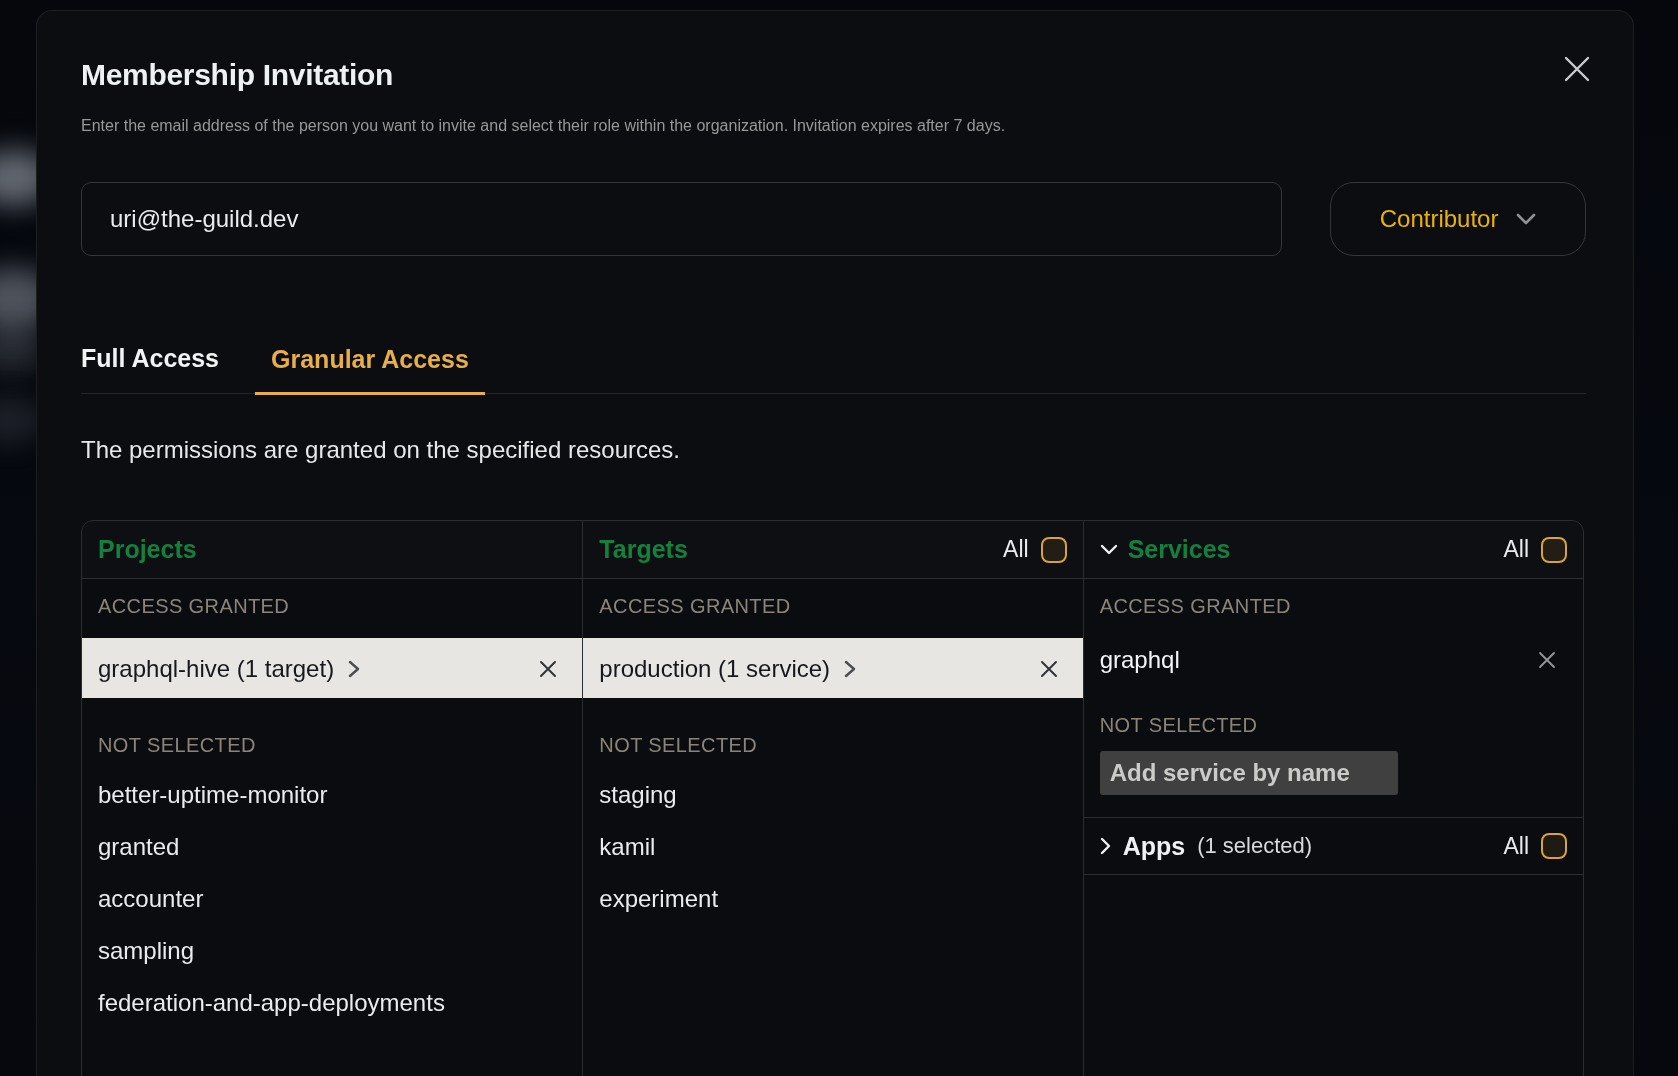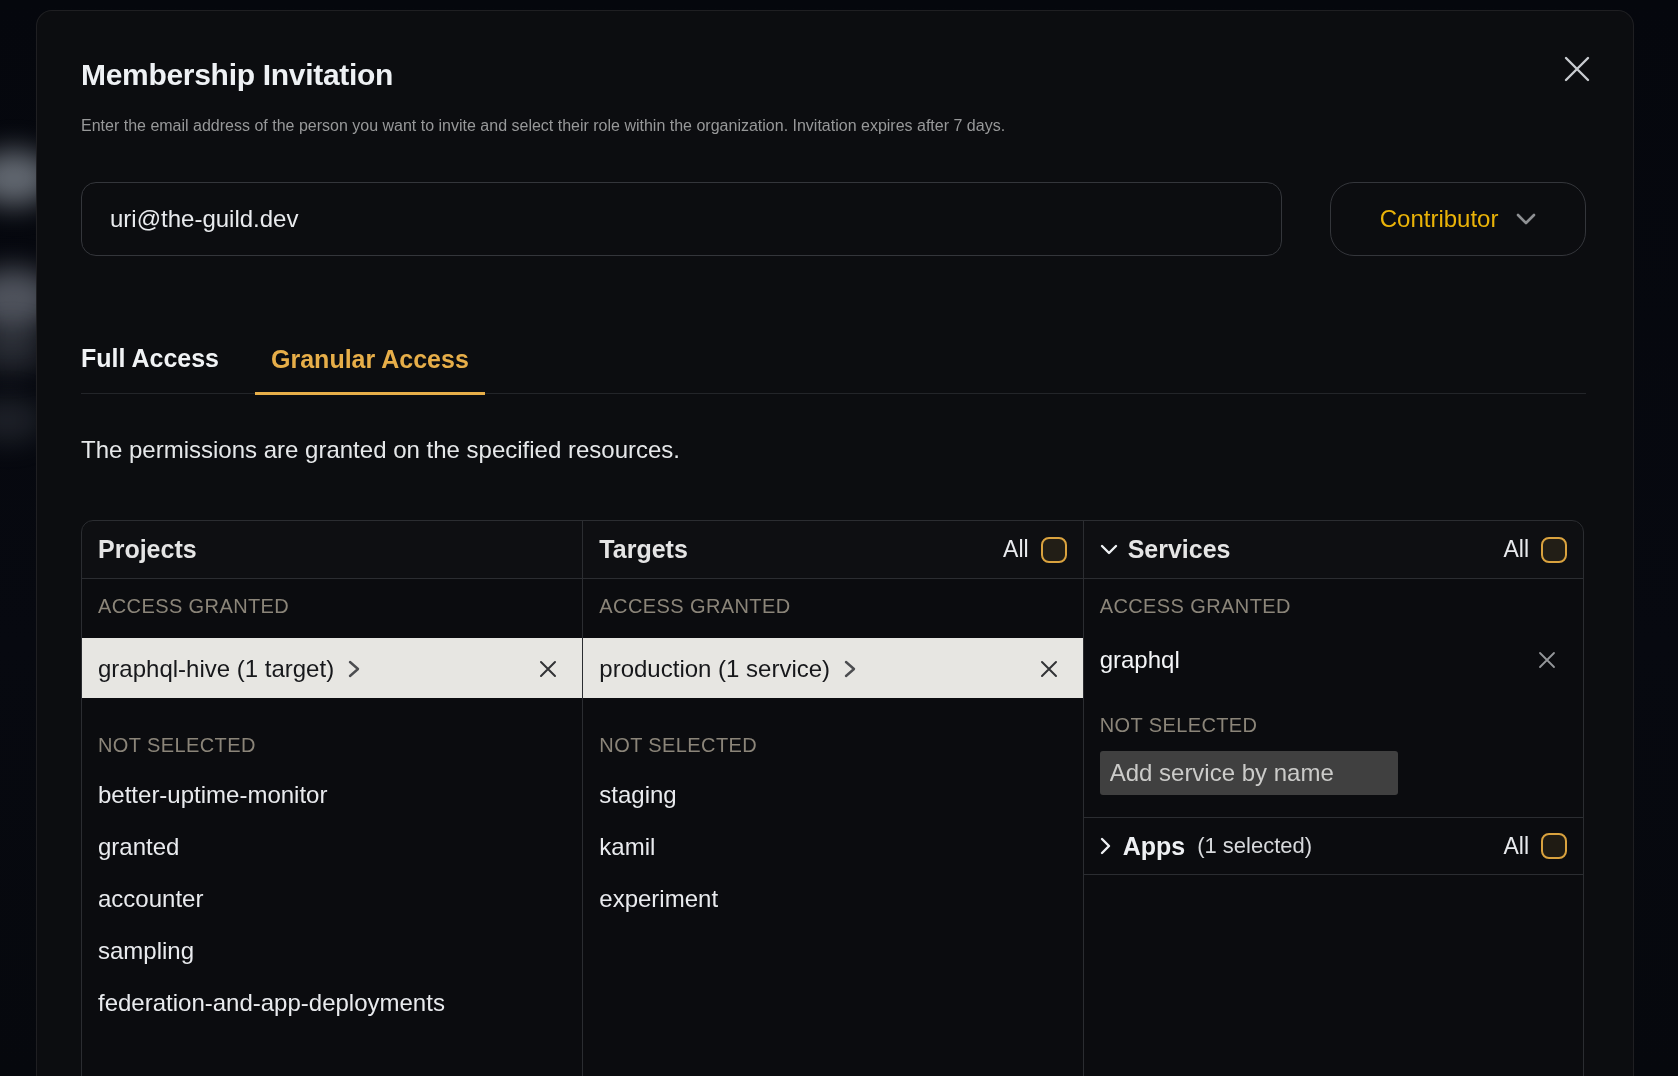--- a/index.html
+++ b/index.html
@@ -17,60 +17,60 @@
            padding:46px 47px 0 44px; }
 
   .close-btn { position:absolute; top:42px; right:40px; width:32px; height:32px; background:none;
                border:none; cursor:pointer; display:flex; align-items:center; justify-content:center; }
 
   .title { font-size:30px; font-weight:700; color:#eef1f4; letter-spacing:-0.3px; line-height:36px; }
   .desc  { margin-top:14px; width:1420px; font-size:16px; line-height:37px; color:#979899; }
 
   .invite-row { margin-top:38px; display:flex; gap:48px; height:74px; }
   .email-input { width:1202px; height:74px; background:transparent; border:1px solid #34363b;
-                 border-radius:15px; padding:0 28px; font-size:24px; color:#e9ebee;
+                 border-radius:10px; padding:0 28px; font-size:24px; color:#e9ebee;
                  font-family:"Liberation Sans", sans-serif; outline:none; }
   .role-btn { width:256px; height:74px; background:transparent; border:1px solid #34363b;
               border-radius:24px; display:flex; align-items:center; justify-content:center; gap:18px;
               font-size:24px; color:#eab308; font-family:"Liberation Sans", sans-serif; cursor:pointer; }
 
   .tabs { margin-top:88px; display:flex; align-items:flex-end; border-bottom:1px solid #232529; }
   .tab  { font-size:25px; font-weight:700; padding-bottom:20px; cursor:pointer; }
   .tab-inactive { color:#f1f3f5; }
   .tab-active { color:#e7ae49; margin-left:36px; padding:0 16px 18px; border-bottom:3px solid #e7ae49; margin-bottom:-2px; }
 
   .note { margin-top:42px; font-size:24px; color:#e6e8ea; }
 
   .panel { margin-top:56px; width:1503px; height:640px; border:1px solid #2b2d31; border-radius:12px;
            display:grid; grid-template-columns:1fr 1fr 1fr; overflow:hidden; background:#0b0c0f; }
   .col { display:flex; flex-direction:column; min-width:0; }
   .col + .col { border-left:1px solid #2b2d31; }
   .col-header { height:58px; flex:none; border-bottom:1px solid #2b2d31; display:flex; align-items:center;
                 gap:10px; padding:0 16px; background:rgba(255,255,255,0.015); }
-  .col-title { font-size:25px; font-weight:700; color:#e5e5e5; }
+  .col-title { font-size:25px; font-weight:700; color:#15803d; }
   .all-wrap { margin-left:auto; display:flex; align-items:center; gap:12px; cursor:pointer; }
   .all-label { font-size:23px; color:#e8eaed; }
   .checkbox { width:26px; height:26px; border:2px solid #d9a23e; border-radius:8px;
               background:rgba(217,162,62,0.10); cursor:pointer; }
 
   .section-label { margin:16px 16px 0; font-size:20px; color:#8b8579; letter-spacing:0.4px; }
   .selected-row { margin-top:20px; height:60px; background:#e7e6e2; color:#17181b; font-size:24px;
                   display:flex; align-items:center; gap:14px; padding:2px 24px 0 16px; cursor:pointer; }
   .selected-row .x { margin-left:auto; }
   .ns-label { margin-top:36px; }
   .list { margin-top:12px; }
   .list-item { font-size:24px; color:#e9ebee; height:52px; display:flex; align-items:center;
                padding:0 16px; cursor:pointer; }
 
   .granted-service { margin-top:18px; height:48px; display:flex; align-items:center;
                      padding:0 26px 0 16px; font-size:24px; color:#f3f5f7; }
   .granted-service .x { margin-left:auto; cursor:pointer; }
   .add-service-input { margin:14px 16px 0; width:298px; height:44px; background:#404040; border:none;
                        border-radius:3px; padding:0 10px; font-size:24px; color:#cbcbc9;
-                       font-family:"Liberation Sans", sans-serif; outline:none; }
+                       font-family:"Liberation Sans", sans-serif; outline:none;font-weight:bold; }
   .add-service-input::placeholder { color:#cbcbc9; opacity:1; }
 
   .apps-row { margin-top:22px; height:58px; flex:none; border-top:1px solid #2b2d31; border-bottom:1px solid #2b2d31;
               display:flex; align-items:center; gap:12px; padding:0 16px; cursor:pointer; }
   .apps-title { font-size:25px; font-weight:700; color:#eef0f3; }
   .apps-count { font-size:22px; color:#d7d9dc; }
 
   svg { display:block; }
 </style>
 </head>

